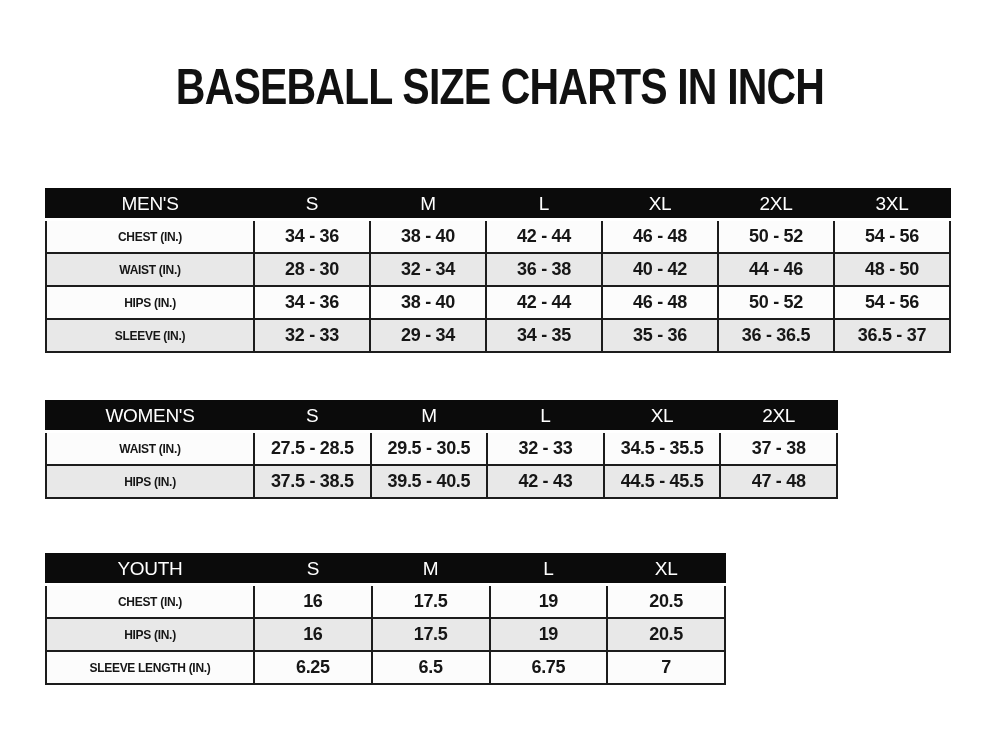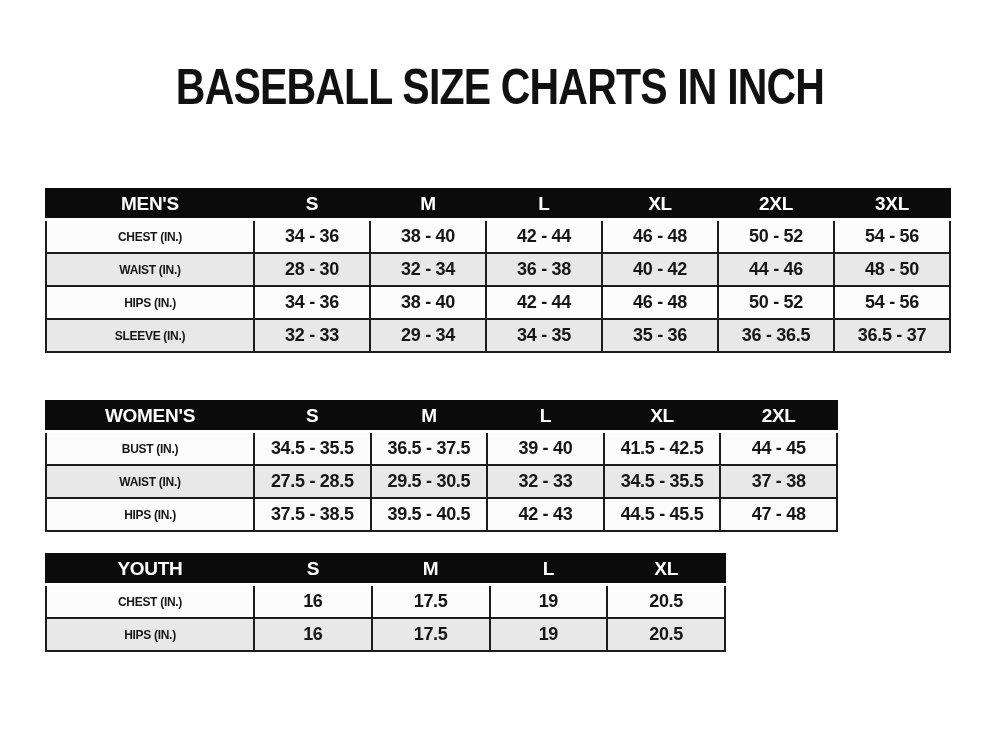--- a/index.html
+++ b/index.html
@@ -45,21 +45,21 @@
     text-align: center;
     vertical-align: middle;
     padding: 0 2px;
     white-space: nowrap;
     overflow: hidden;
   }
   .size-table th {
     background: #0b0b0b;
     color: #ffffff;
     font-size: 19px;
-    font-weight: bold;
+    font-weight: normal;
     height: 28px;
     letter-spacing: -0.3px;
     border-color: #0b0b0b;
     border-bottom: 3px solid #ffffff;
   }
   .size-table td {
     font-size: 18px;
     font-weight: bold;
     color: #161616;
     height: 31px;
@@ -141,28 +141,20 @@
           <th class="label-col">WOMEN'S</th>
           <th>S</th>
           <th>M</th>
           <th>L</th>
           <th>XL</th>
           <th>2XL</th>
         </tr>
       </thead>
     <tbody>
         <tr>
-          <td class="label-col">BUST (IN.)</td>
-          <td>34.5 - 35.5</td>
-          <td>36.5 - 37.5</td>
-          <td>39 - 40</td>
-          <td>41.5 - 42.5</td>
-          <td>44 - 45</td>
-        </tr>
-        <tr>
           <td class="label-col">WAIST (IN.)</td>
           <td>27.5 - 28.5</td>
           <td>29.5 - 30.5</td>
           <td>32 - 33</td>
           <td>34.5 - 35.5</td>
           <td>37 - 38</td>
         </tr>
         <tr>
           <td class="label-col">HIPS (IN.)</td>
           <td>37.5 - 38.5</td>
@@ -195,16 +187,23 @@
           <td>19</td>
           <td>20.5</td>
         </tr>
         <tr>
           <td class="label-col">HIPS (IN.)</td>
           <td>16</td>
           <td>17.5</td>
           <td>19</td>
           <td>20.5</td>
         </tr>
+        <tr>
+          <td class="label-col">SLEEVE LENGTH (IN.)</td>
+          <td>6.25</td>
+          <td>6.5</td>
+          <td>6.75</td>
+          <td>7</td>
+        </tr>
       </tbody>
   </table>
 
 </div>
 
 </body></html>

